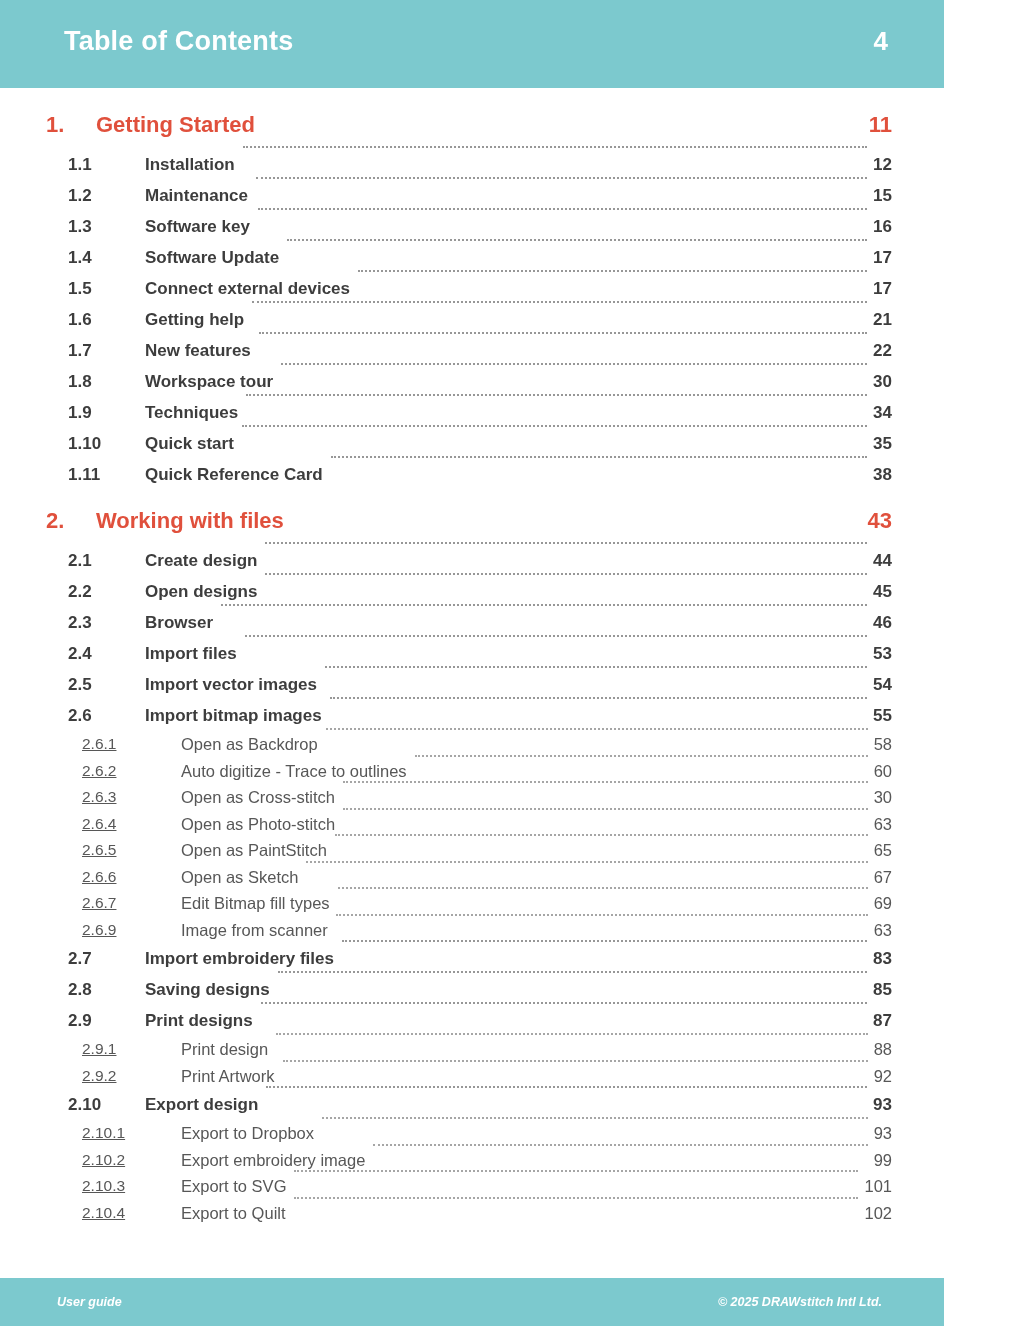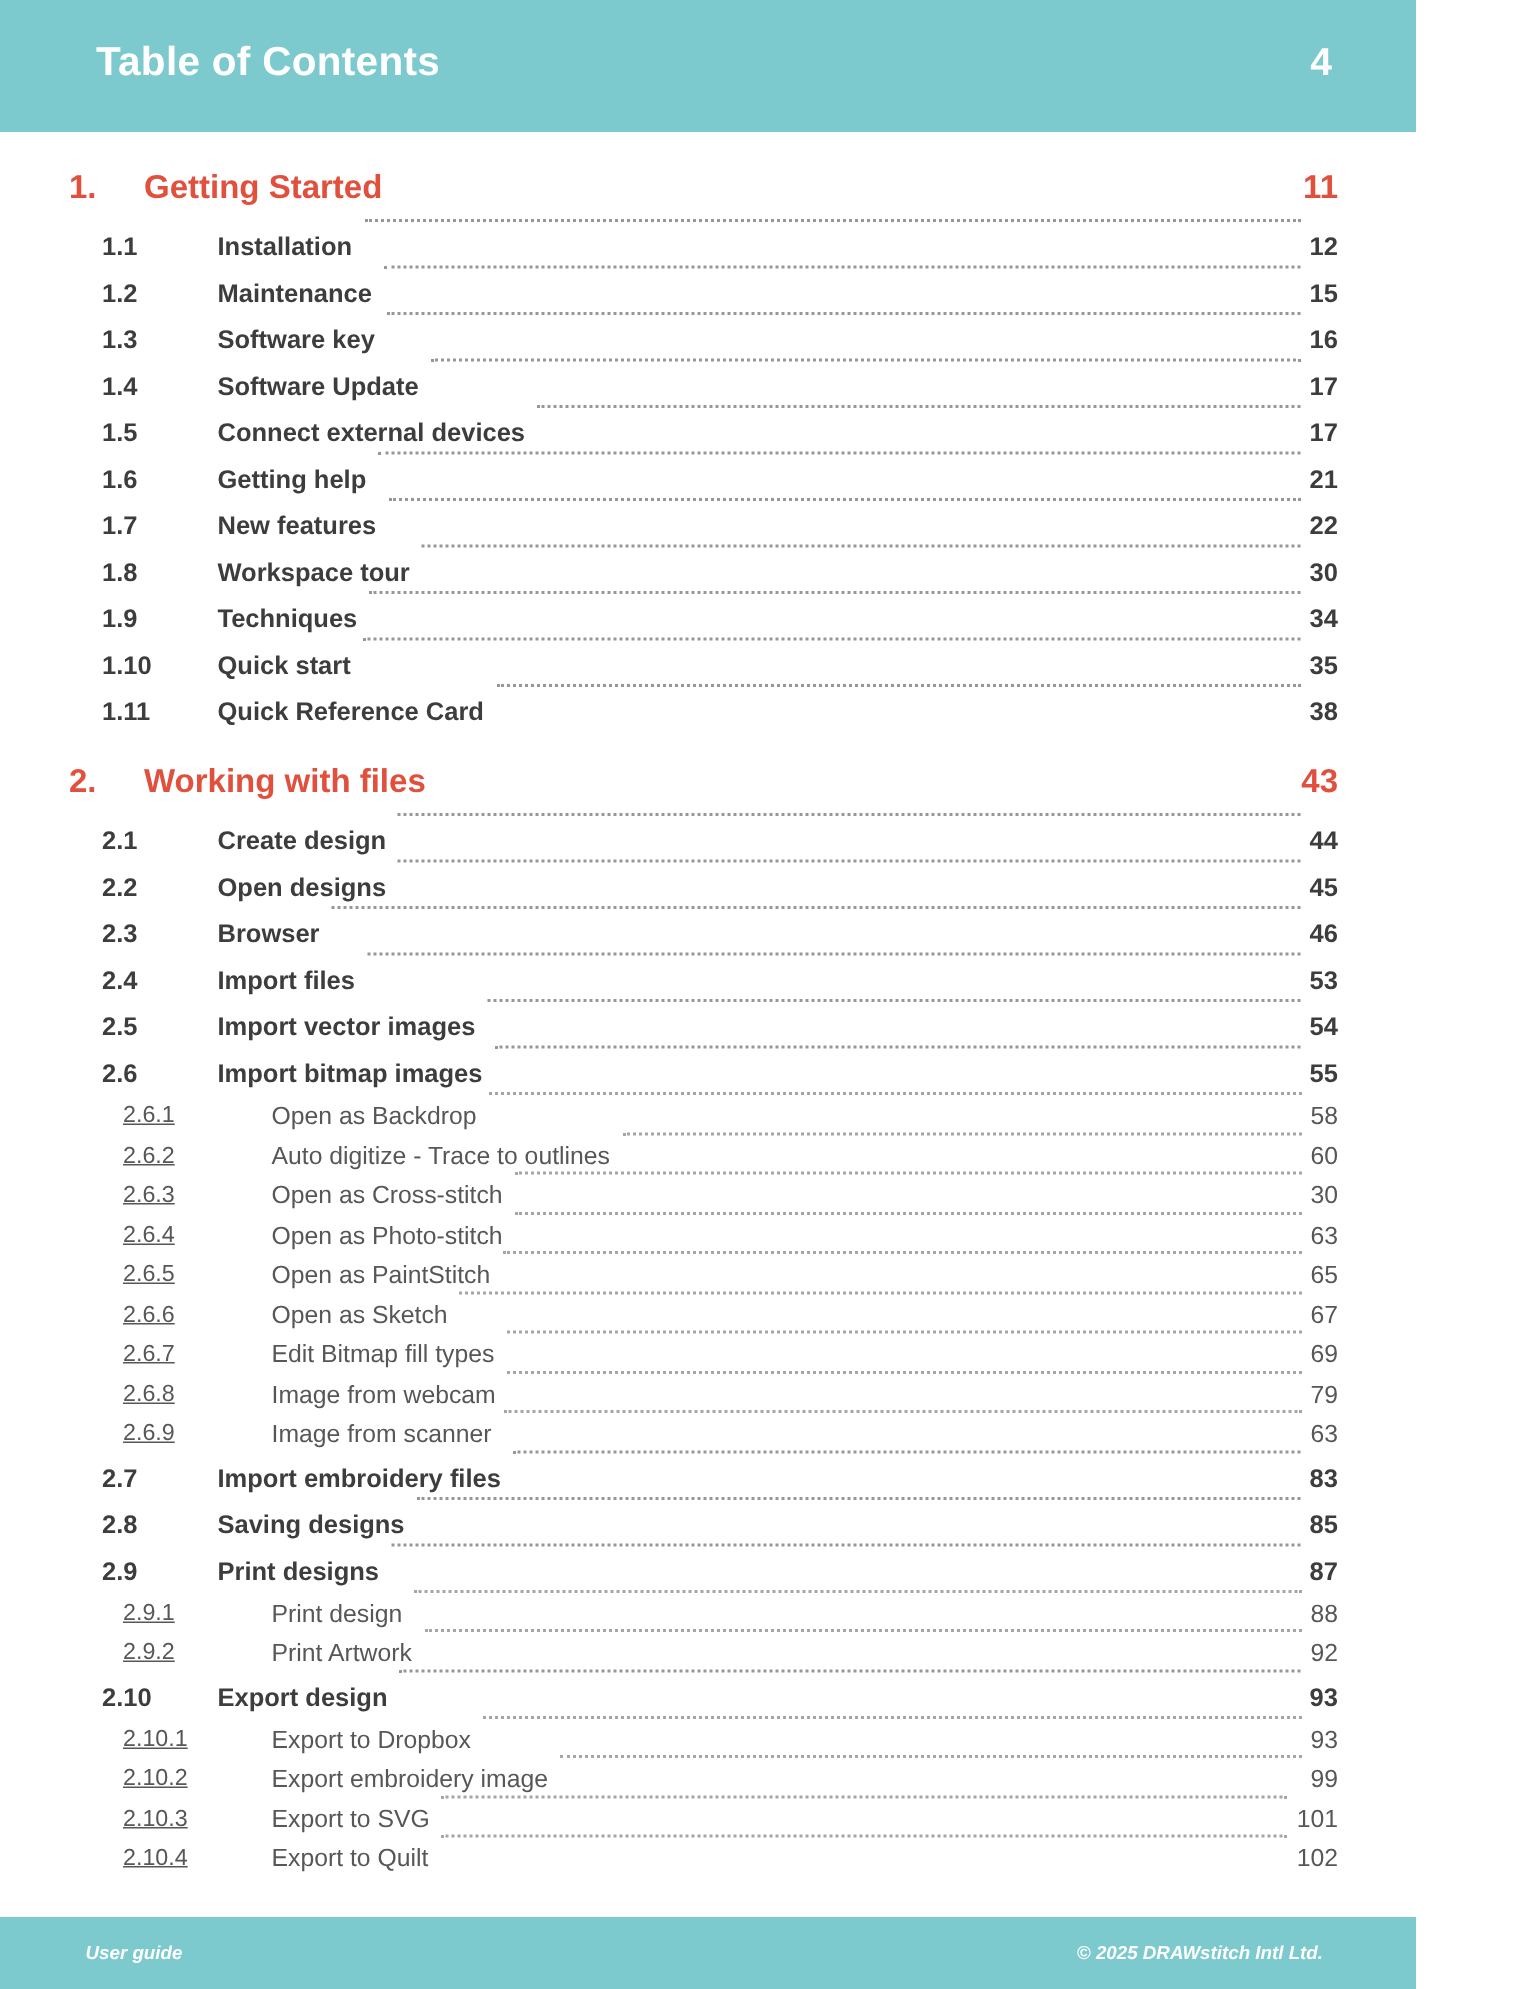--- a/index.html
+++ b/index.html
@@ -249,26 +249,20 @@
           <span class="leader"></span>
           <span class="epage">67</span>
         </div>
         <div class="entry l3">
           <span class="num">2.6.7</span>
           <span class="etitle">Edit Bitmap fill types</span>
           <span class="leader"></span>
           <span class="epage">69</span>
         </div>
         <div class="entry l3">
-          <span class="num">2.6.8</span>
-          <span class="etitle">Image from webcam</span>
-          <span class="leader"></span>
-          <span class="epage">79</span>
-        </div>
-        <div class="entry l3">
           <span class="num">2.6.9</span>
           <span class="etitle">Image from scanner</span>
           <span class="leader"></span>
           <span class="epage">63</span>
         </div>
         <div class="entry l2">
           <span class="num">2.7</span>
           <span class="etitle">Import embroidery files</span>
           <span class="leader"></span>
           <span class="epage">83</span>

